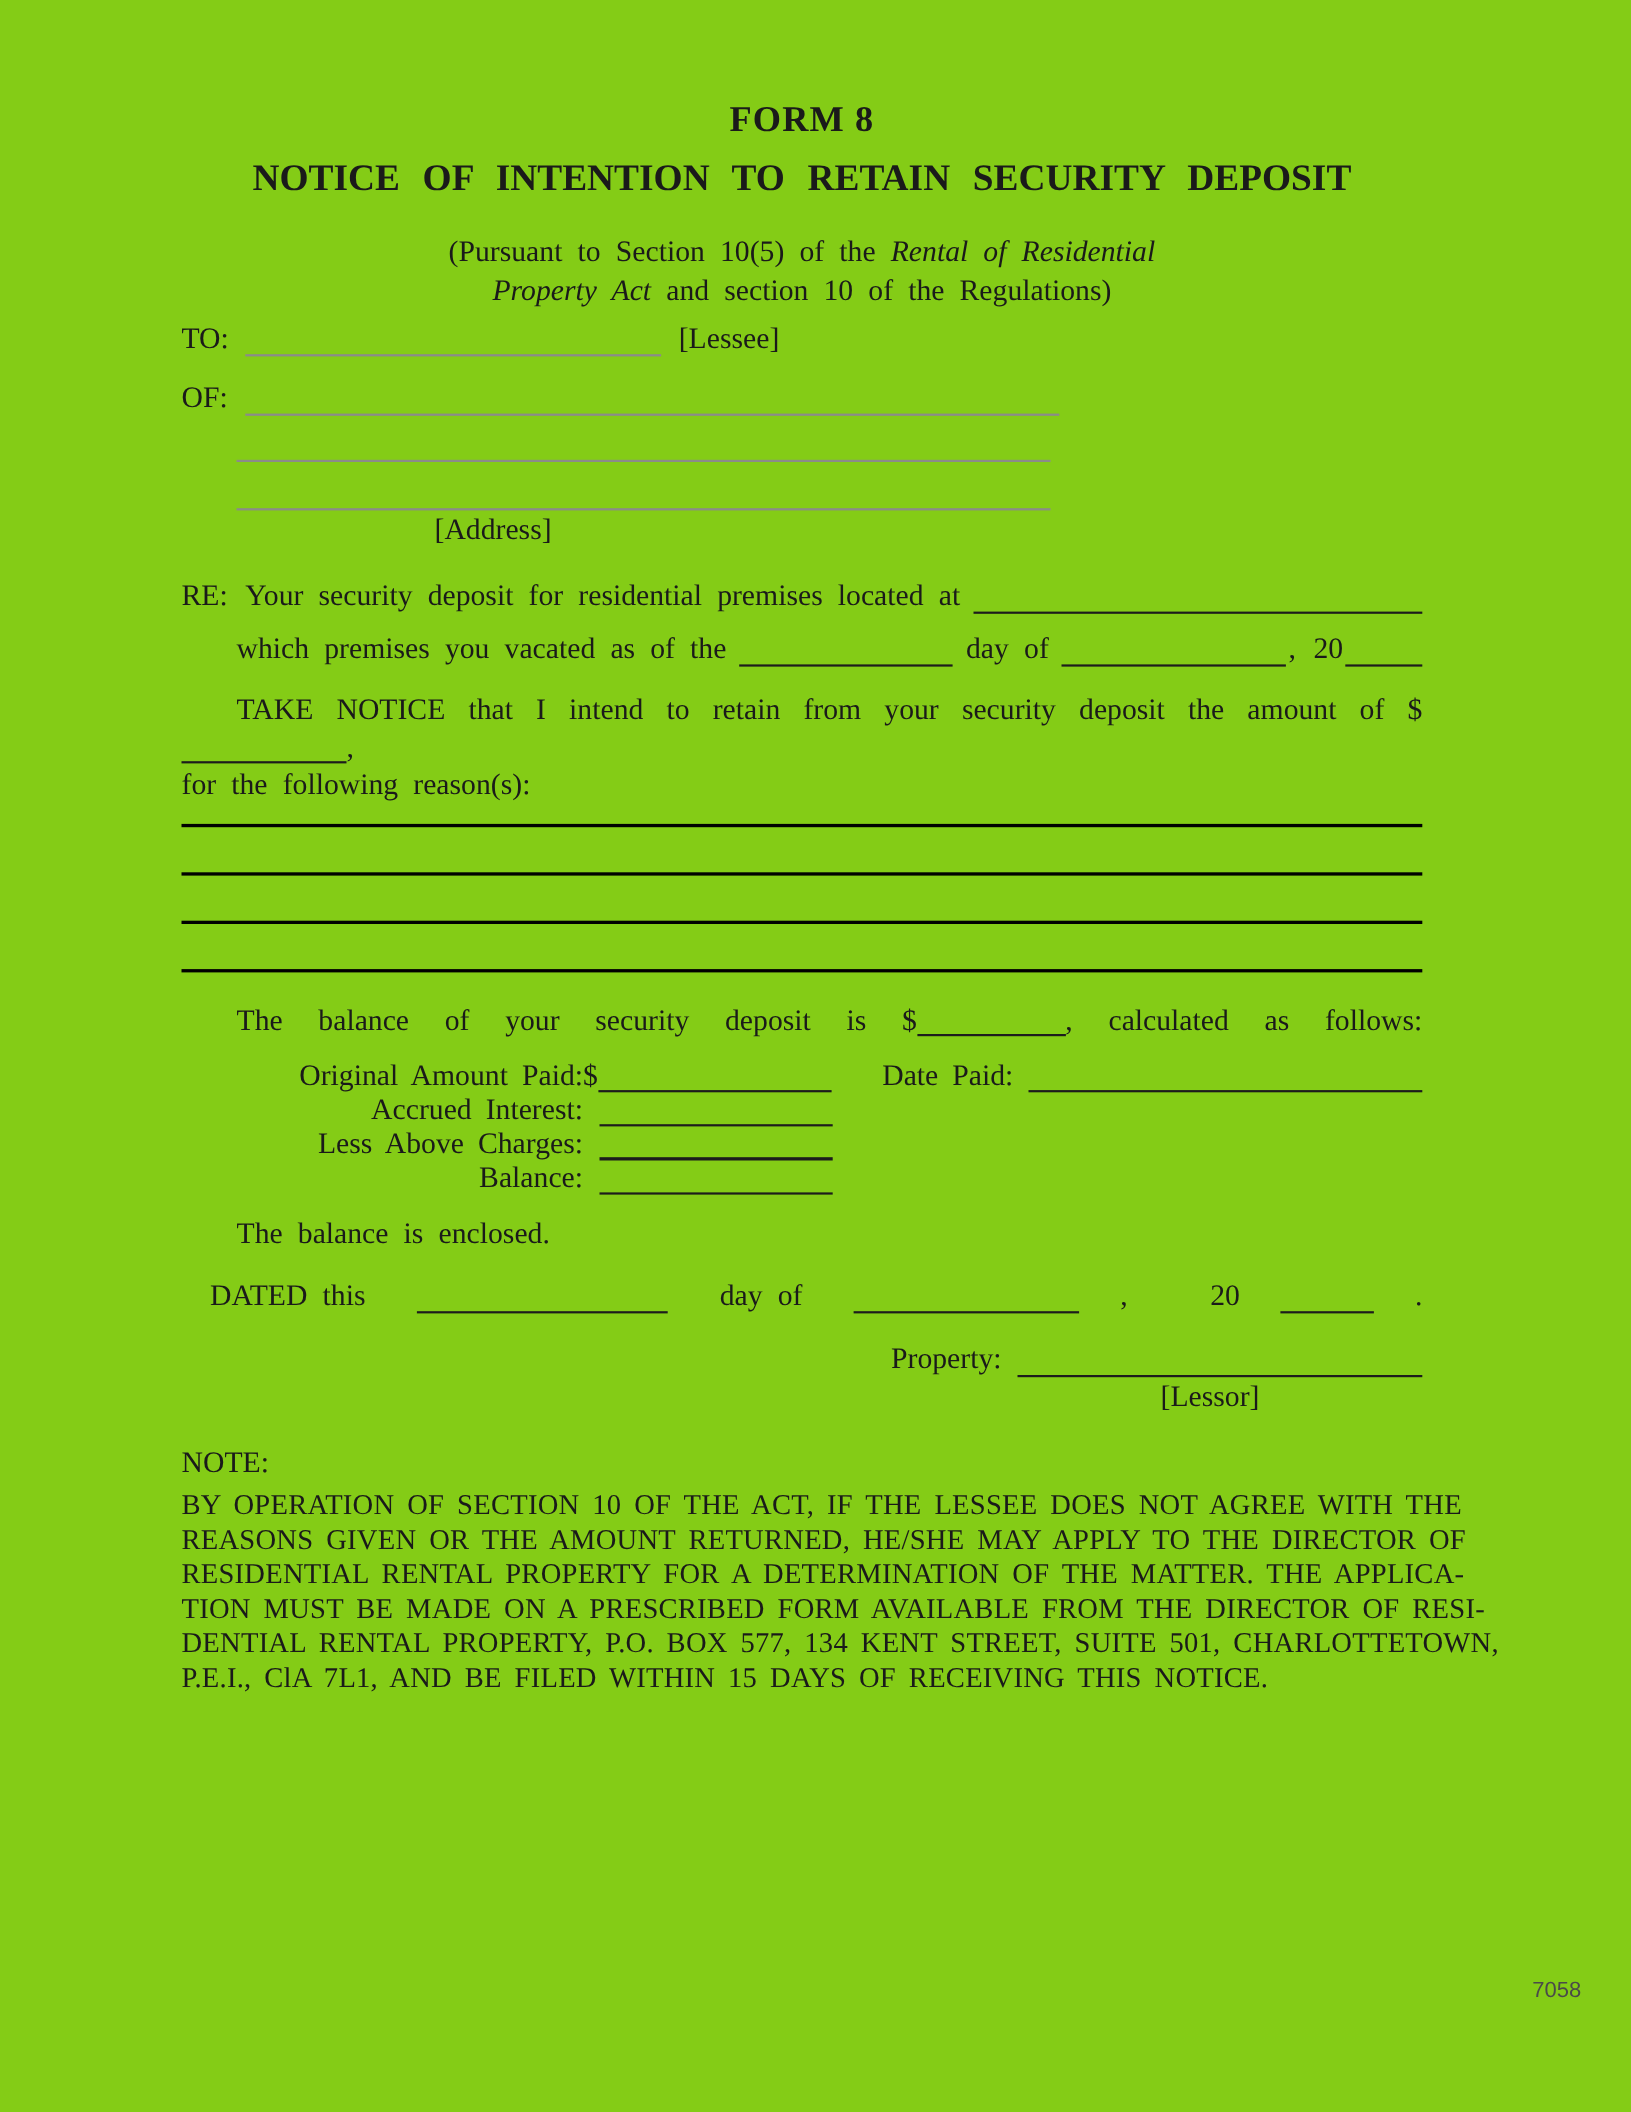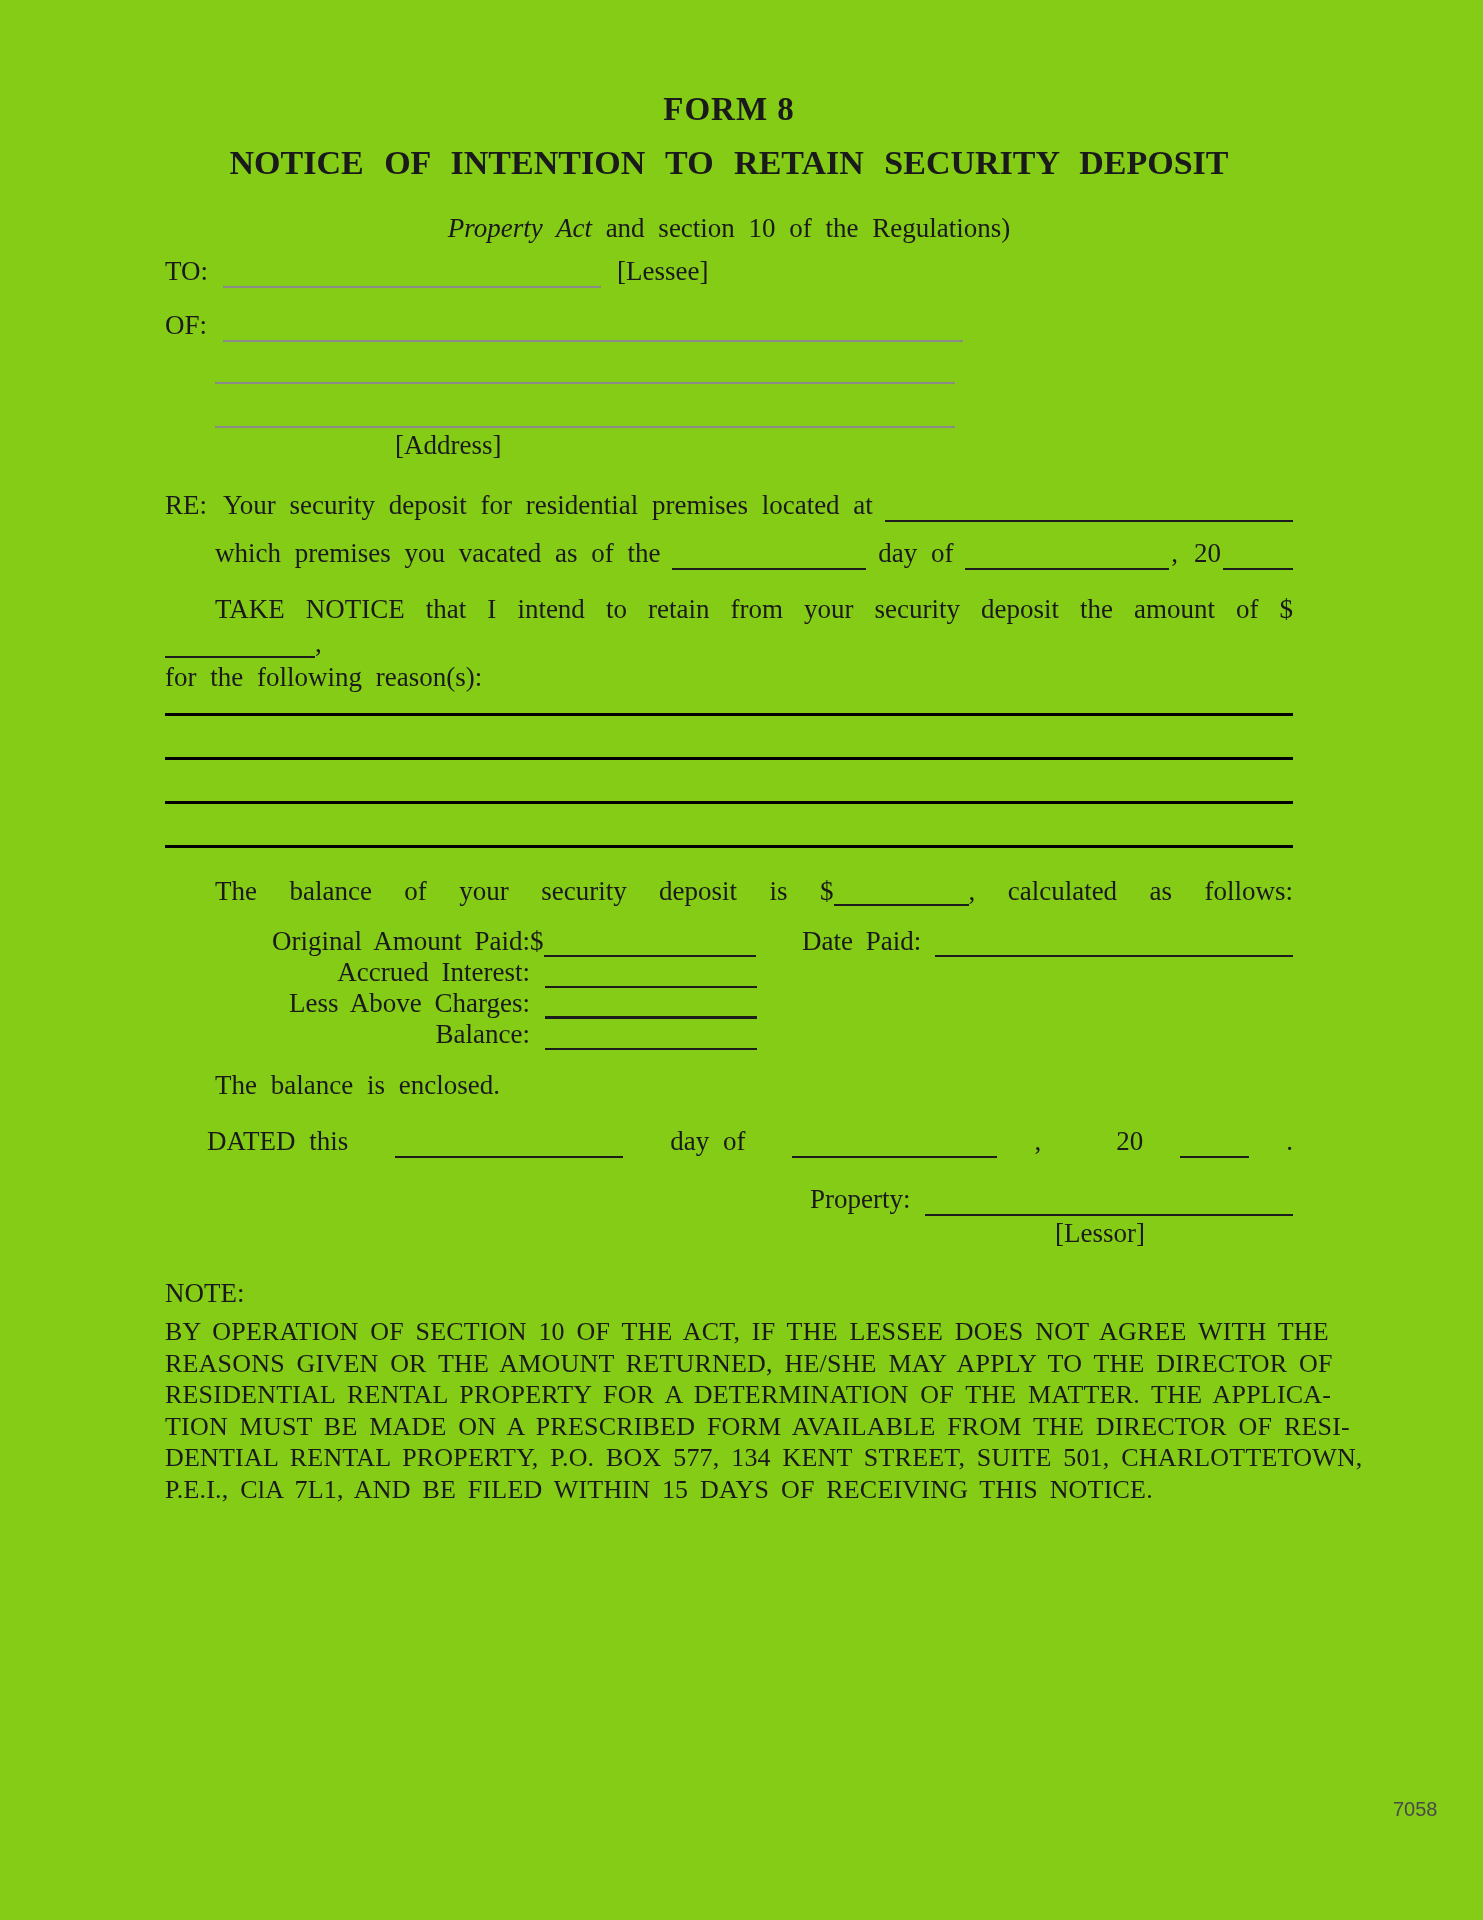--- a/index.html
+++ b/index.html
@@ -56,21 +56,21 @@
 
   .balance-line { margin-top: 26px; text-indent: 50px; }
 
   .calc { margin-top: 18px; }
   .calc-row { display: flex; align-items: flex-end; font-size: 27px; line-height: 31px; word-spacing: 6px; text-align: right; }
   .calc-label { width: 365px; }
   .money { display: flex; align-items: flex-end; width: 230px; }
   .datepaid { flex: 1 1 auto; display: flex; align-items: flex-end; margin-left: 42px; }
 
   .enclosed { margin-top: 18px; margin-left: 50px; }
-  .dated-row { margin-top: 22px; margin-left: 42px; gap: 35px; }
+  .dated-row { margin-top: 22px; margin-left: 26px; gap: 35px; }
   .sig-row { margin-top: 24px; margin-left: 645px; }
   .lessor { margin-left: 890px; font-size: 27px; line-height: 34px; }
 
   .note-heading { margin-top: 26px; font-size: 27px; line-height: 34px; word-spacing: 6px; }
   .note-para { margin-top: 6px; }
   .note-line { font-size: 26px; line-height: 31.5px; word-spacing: 5px; letter-spacing: 0.2px;
                text-align: justify; text-align-last: justify; white-space: nowrap; }
   .note-line.last { text-align-last: left; }
 
   .print-code {
@@ -82,20 +82,24 @@
 </head>
 <body>
 
 <div class="page">
   <div class="content">
 
     <div class="center form-no">FORM 8</div>
     <div class="center title">NOTICE OF INTENTION TO RETAIN SECURITY DEPOSIT</div>
 
     <div class="center subtitle">
+      <div>
+        <span>(Pursuant to Section 10(5) of the</span>
+        <i>Rental of Residential</i>
+      </div>
       <div>
         <i>Property Act</i>
         <span>and section 10 of the Regulations)</span>
       </div>
     </div>
 
     <div class="frow to-row">
       <span class="lbl58">TO:</span>
       <span class="blank gray" style="width:378px"></span>
       <span class="ml16">[Lessee]</span>

